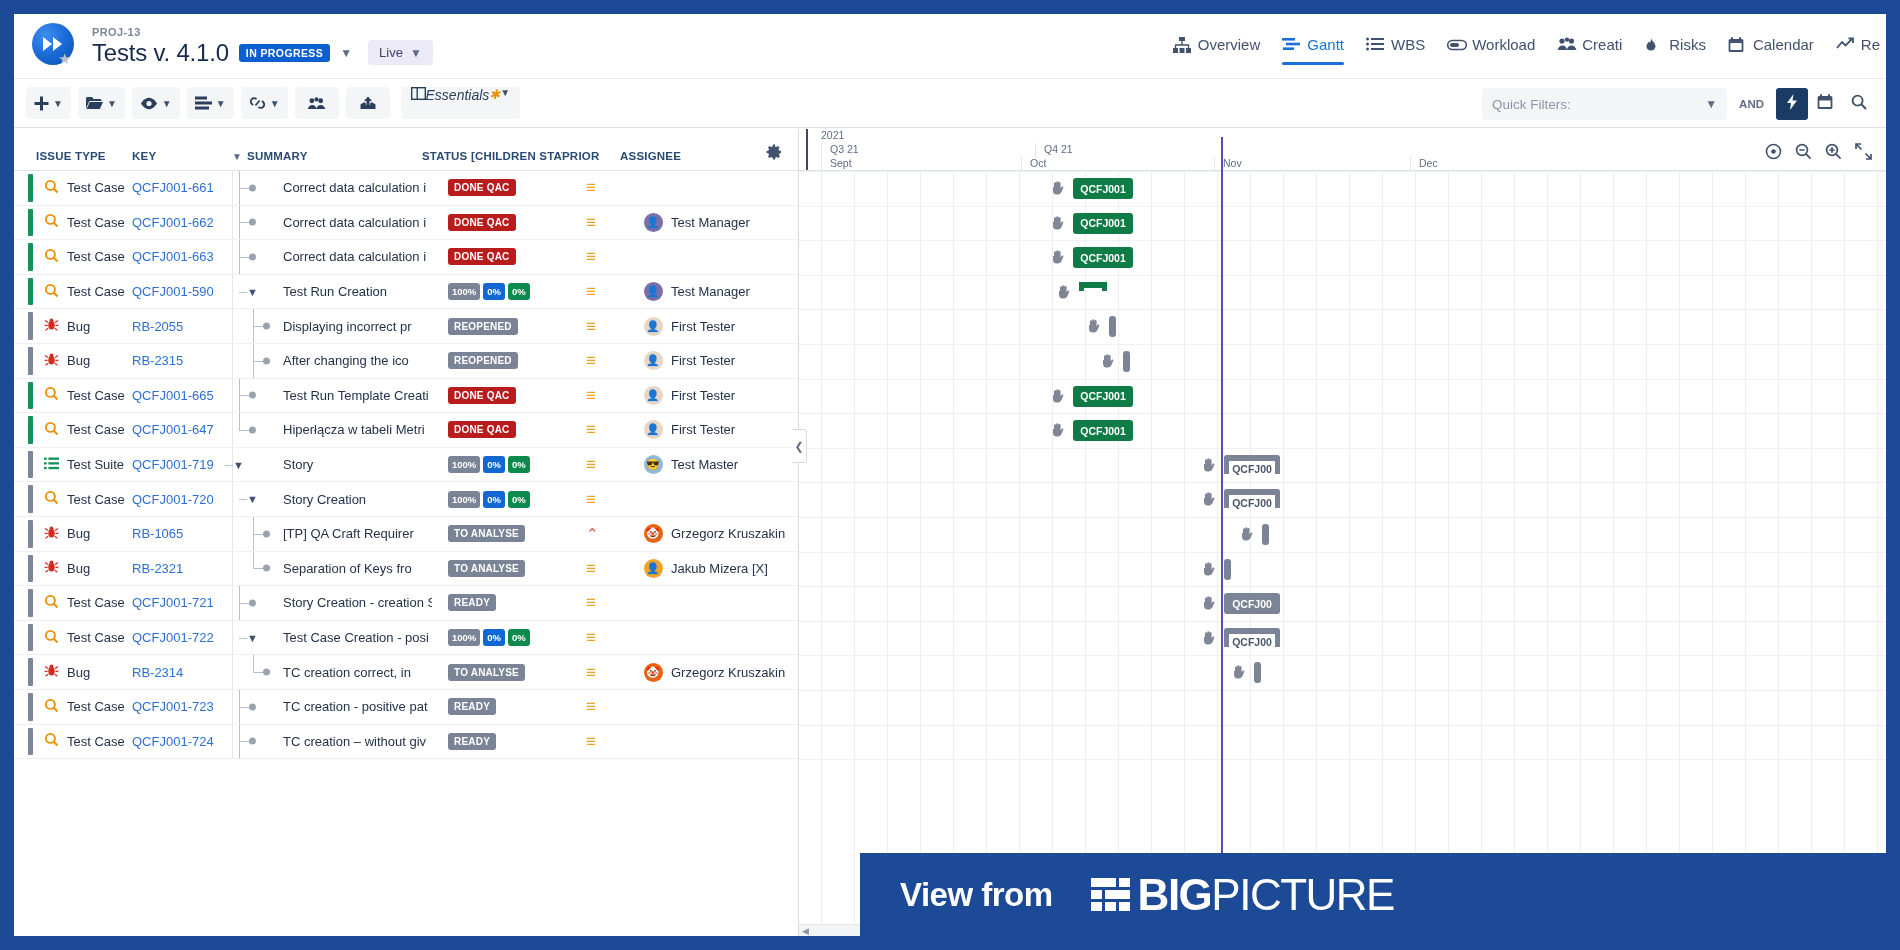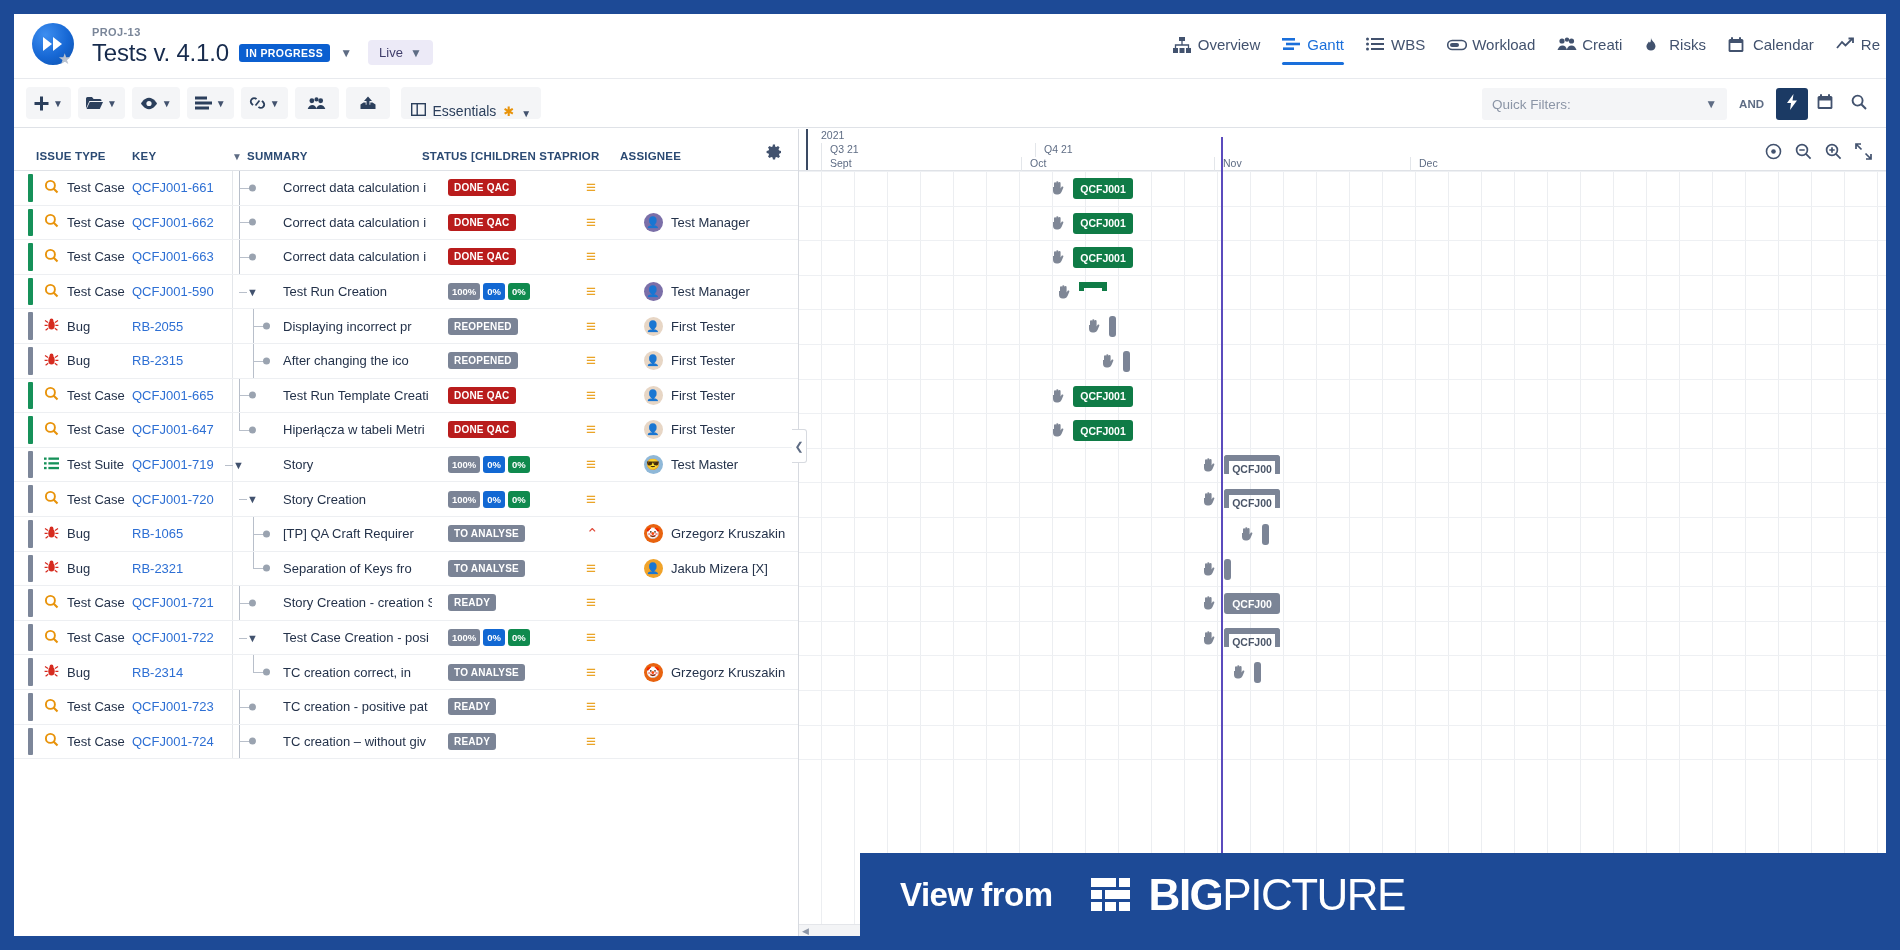--- a/index.html
+++ b/index.html
@@ -77,22 +77,23 @@
   }
   .tb-btn {
     height: 32px; min-width: 44px; background: #f4f5f7; border-radius: 4px;
     display: flex; align-items: center; justify-content: center; gap: 4px;
     padding: 0 8px; color: #2b3f5c;
   }
   .tb-btn svg { display:block; }
   .tb-caret { font-size: 10px; color: #42526e; }
   .tb-essentials {
     height: 32px; background: #f4f5f7; border-radius: 4px; display: flex;
-    align-items: flex-end; gap: 7px; padding: 0 10px; font-size: 14px; color: #2b3f5c;
+    align-items: flex-start; padding: 0 10px; font-size: 14px; color: #2b3f5c;
     margin-left: 4px;
+    font-style: italic;
   }
   .ess-star { color: #e8930a; font-size: 13px; }
 
   .tb-right {
     position: absolute; right: 10px; top: 9px; display: flex; align-items: center; gap: 0;
   }
   .qf-box {
     width: 245px; height: 32px; background: #f4f5f7; border-radius: 3px;
     display: flex; align-items: center; justify-content: space-between;
     padding: 0 10px; font-size: 13.5px; color: #8b95a6;
@@ -264,21 +265,21 @@
   }
   .hscroll .arrowL { font-size: 9px; color: #8b95a6; padding-left: 3px; }
 
   
   .wm {
     position: absolute; left: 846px; bottom: 0; width: 1054px; height: 83px;
     background: #1d4a96; display: flex; align-items: center; gap: 38px;
     padding-left: 40px; z-index: 20;
   }
   .wm-text { color: #fff; font-size: 33px; font-weight: bold; letter-spacing: -.5px; }
-  .wm-logo { display: flex; align-items: center; gap: 19px; }
+  .wm-logo { display: flex; align-items: center; gap: 8px; }
   .wm-mark { display: grid; grid-template-columns: repeat(3, 11px); grid-gap: 3px; }
   .wm-mark span { background: #fff; height: 9px; display:block; }
   .wm-brand { color: #fff; font-size: 44px; font-weight: bold; letter-spacing: -1.5px; }
   .wm-brand em { font-style: normal; font-weight: 300; }
 </style>
 </head>
 <body>
 
 <div id="app">
 <div class="inner">

